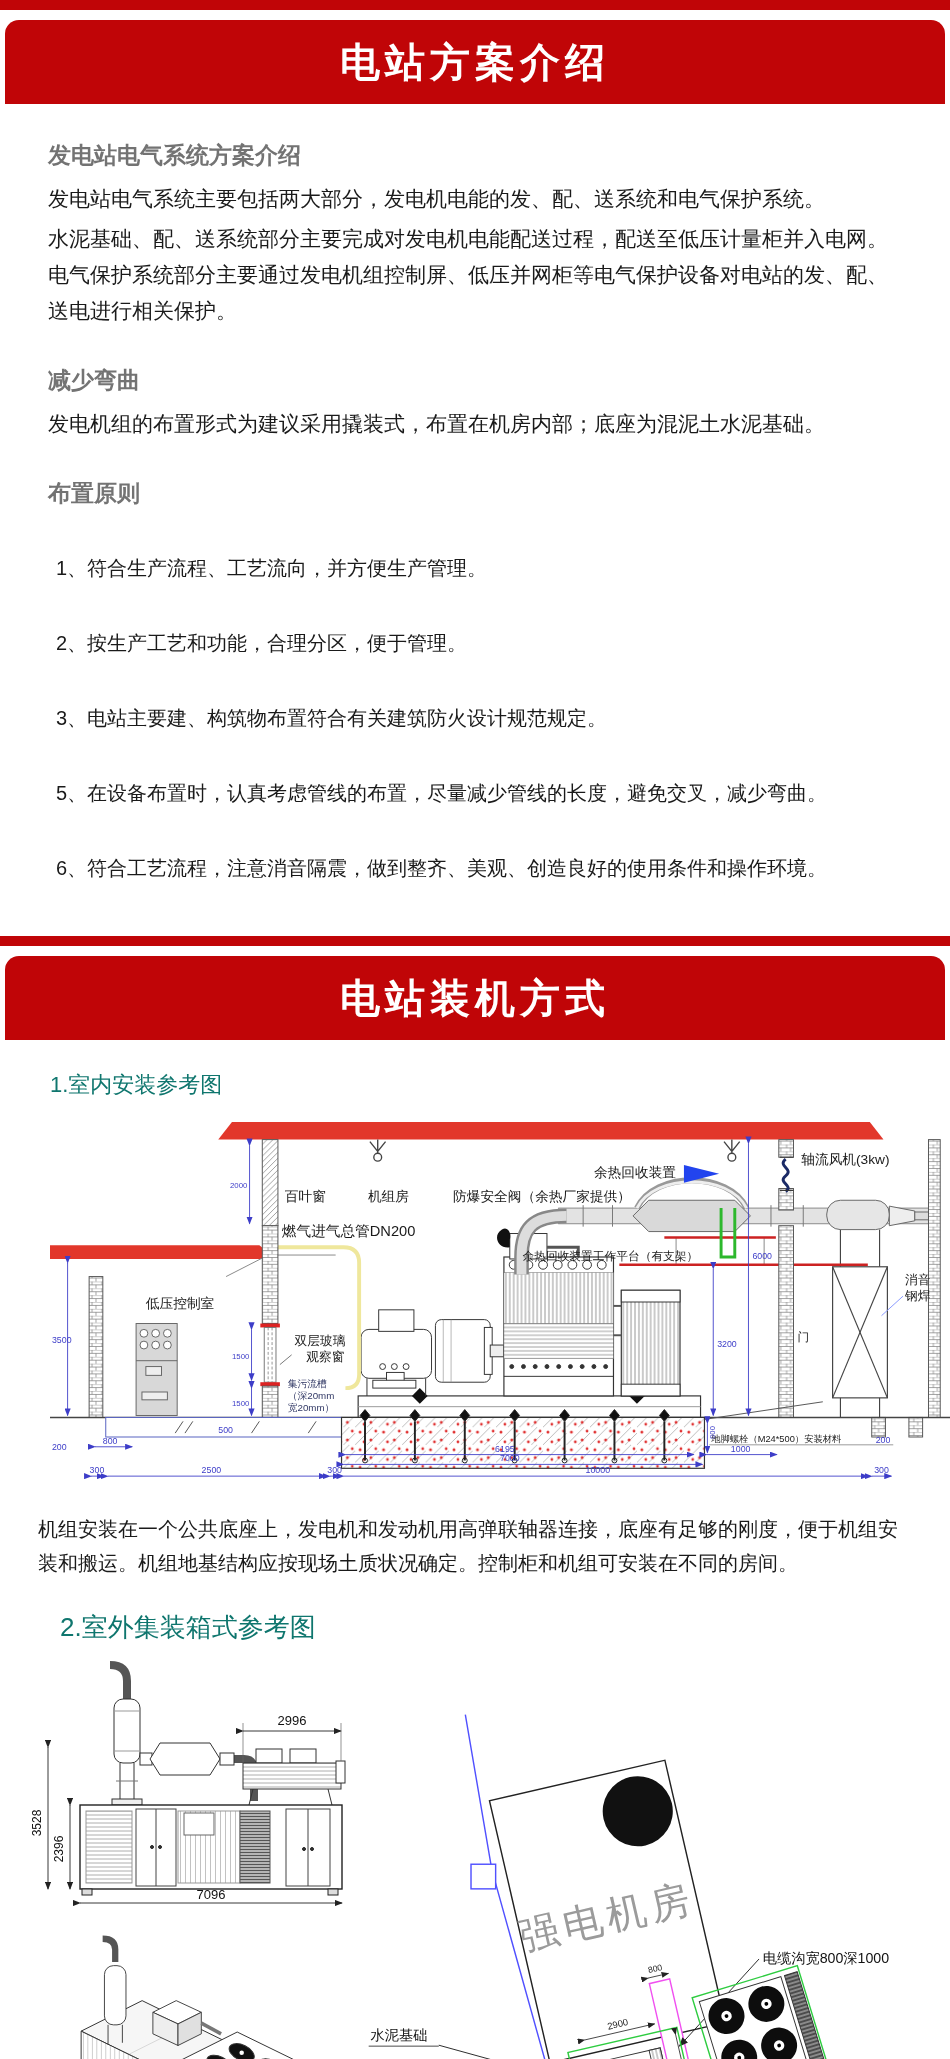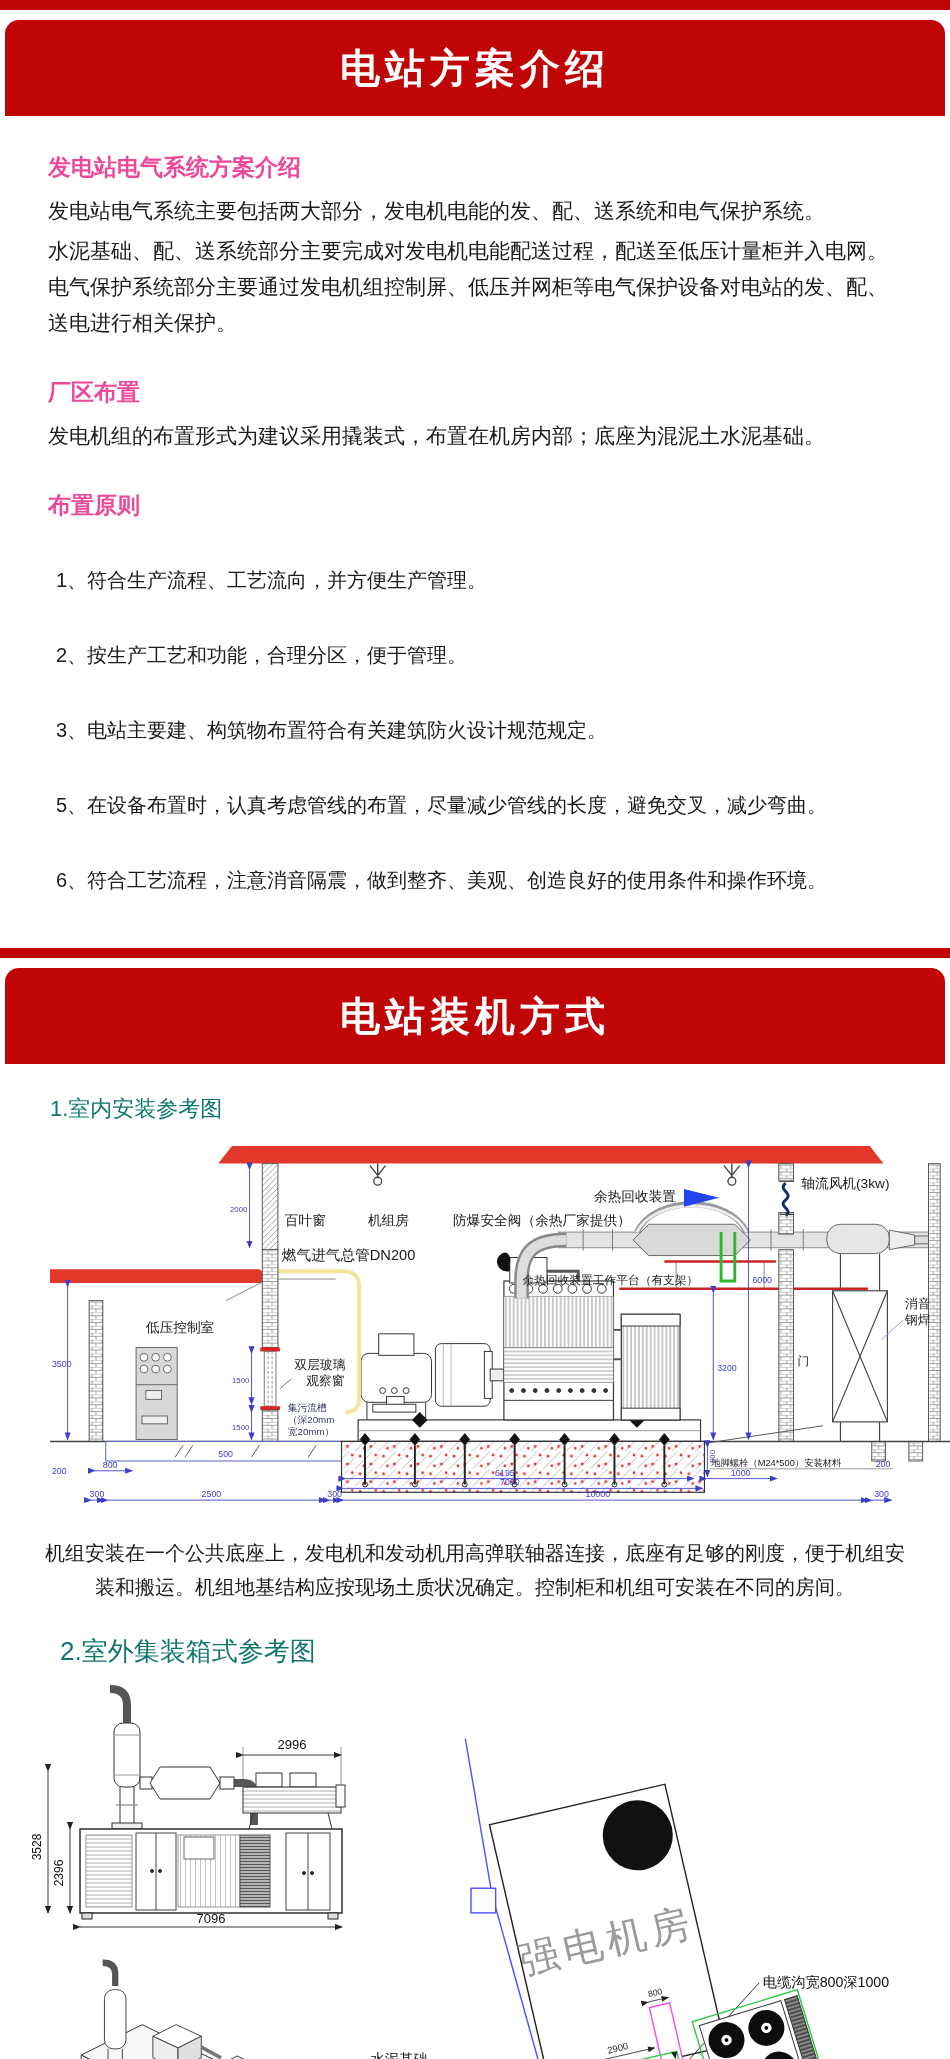--- a/index.html
+++ b/index.html
@@ -1,50 +1,50 @@
 <!DOCTYPE html>
 <html><head>
 <meta charset="utf-8">
 <style>
   html,body{margin:0;padding:0;}
   body{width:950px;background:#fff;font-family:"Liberation Sans","DejaVu Sans",sans-serif;color:#1a1a1a;}
   .top-strip{height:10px;background:#c00507;width:950px;}
-  .banner{margin:10px 5px 0 5px;height:96px;background:#c00507;border-radius:14px 14px 0 0;
+  .banner{margin:10px 5px 0 5px;height:84px;background:#c00507;border-radius:14px 14px 0 0;
           display:flex;align-items:center;justify-content:center;}
   .banner span{color:#fff;font-size:40px;font-weight:bold;letter-spacing:5px;}
   .content{padding:0 48px;}
-  h3.red-head{color:#ec4899;font-size:23px;font-weight:bold;margin:36px 0 8px 0;}
+  h3.red-head{color:#737373;font-size:23px;font-weight:bold;margin:36px 0 8px 0;}
   h4.sub-head{color:#0f766e;font-size:22px;font-weight:normal;margin:30px 0 6px 2px;}
   p.para{font-size:21px;line-height:36px;margin:10px 0;}
   p.lead{font-weight:normal;}
   ul.plist{list-style:none;margin:8px 0 0 0;padding:0 0 0 8px;}
   ul.plist li{font-size:20px;line-height:31px;margin-top:44px;}
   .section2{margin-top:52px;}
-  .caption{font-size:20px;line-height:34px;text-align:center;margin:14px 10px 6px 10px;}
+  .caption{font-size:20px;line-height:34px;margin:14px 10px 6px 10px;}
   .drawfig{display:block;margin:6px 0 0 22px;}
   .outdoor-wrap{display:flex;align-items:center;margin-top:8px;}
   .outdoor-left{width:345px;}
   svg text{font-family:"Liberation Sans","DejaVu Sans",sans-serif;}
   .dimtxt{fill:#3d3dc8;}
   .lbl{fill:#1a1a1a;}
 </style>
 </head>
 <body>
 
 <div class="top-strip"></div>
 <div class="banner">
   <span>电站方案介绍</span>
 </div>
 
 <div class="content">
   <h3 class="red-head">发电站电气系统方案介绍</h3>
   <p class="para lead">发电站电气系统主要包括两大部分，发电机电能的发、配、送系统和电气保护系统。</p>
   <p class="para" style="margin-top:-6px">水泥基础、配、送系统部分主要完成对发电机电能配送过程，配送至低压计量柜并入电网。电气保护系统部分主要通过发电机组控制屏、低压并网柜等电气保护设备对电站的发、配、送电进行相关保护。</p>
 
-  <h3 class="red-head">厂区布置</h3>
+  <h3 class="red-head">减少弯曲</h3>
   <p class="para">发电机组的布置形式为建议采用撬装式，布置在机房内部；底座为混泥土水泥基础。</p>
 
   <h3 class="red-head">布置原则</h3>
   <ul class="plist">
     <li>1、符合生产流程、工艺流向，并方便生产管理。</li>
     <li>2、按生产工艺和功能，合理分区，便于管理。</li>
     <li>3、电站主要建、构筑物布置符合有关建筑防火设计规范规定。</li>
     <li>5、在设备布置时，认真考虑管线的布置，尽量减少管线的长度，避免交叉，减少弯曲。</li>
     <li>6、符合工艺流程，注意消音隔震，做到整齐、美观、创造良好的使用条件和操作环境。</li>
   </ul>

